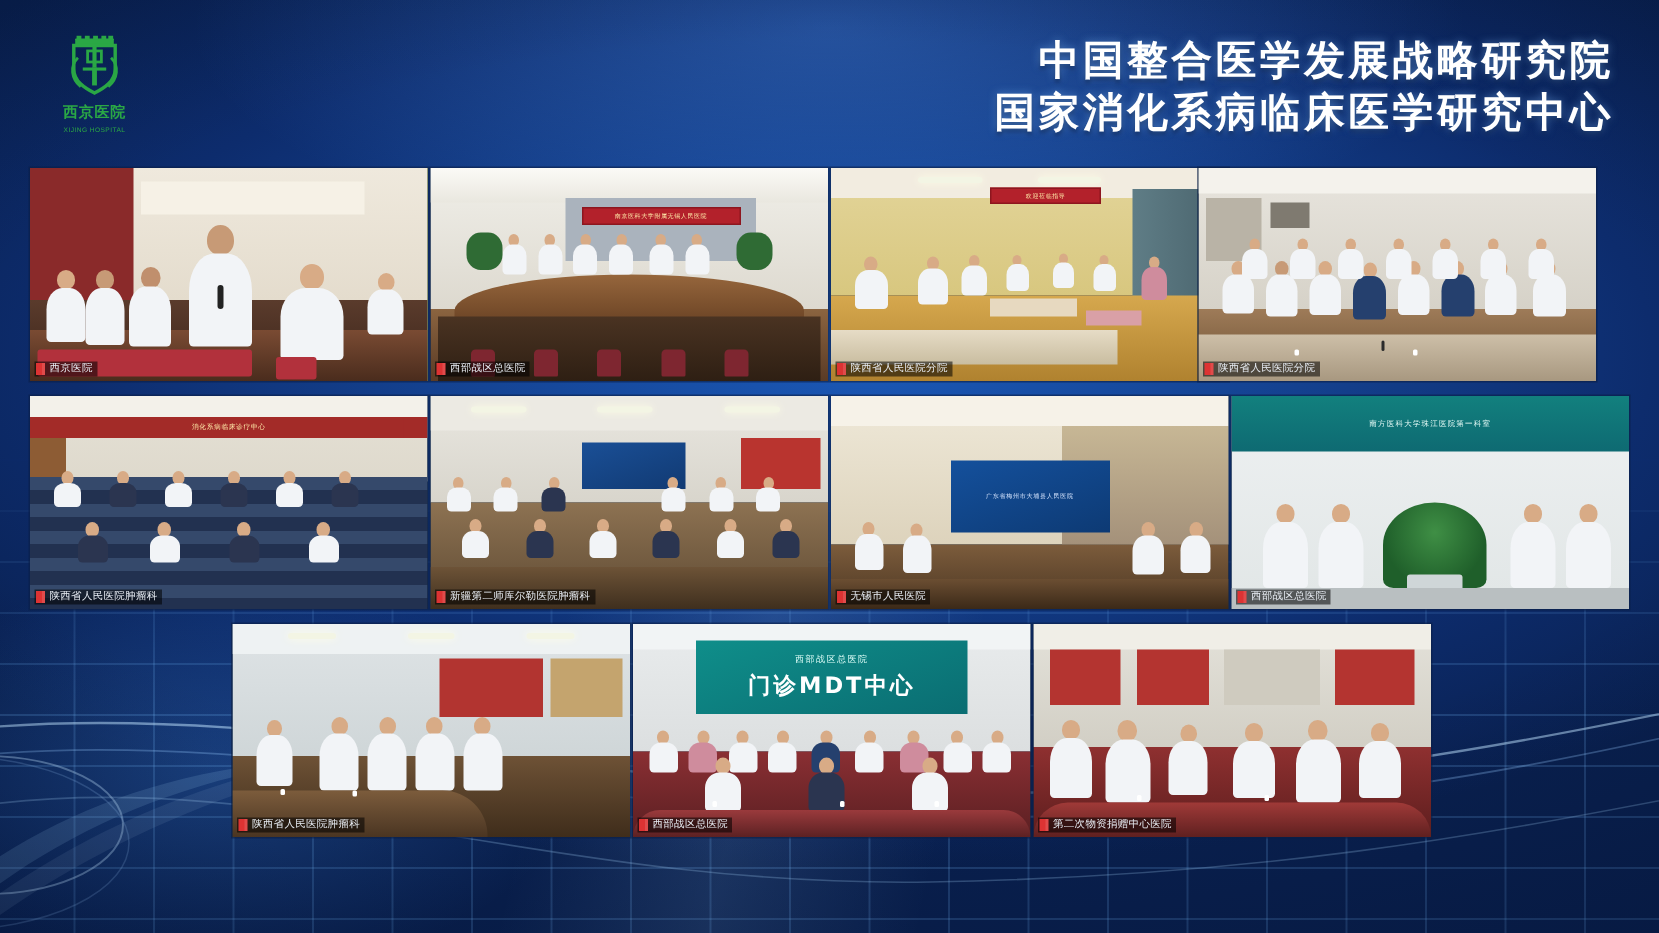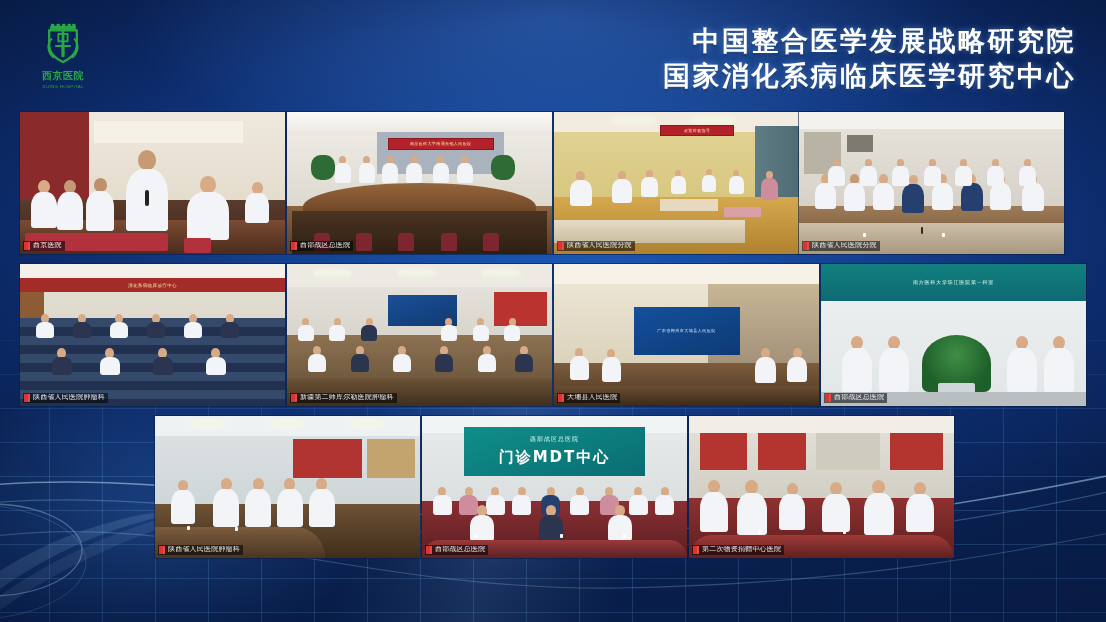--- a/index.html
+++ b/index.html
@@ -550,21 +550,21 @@
           <div class="body" style="width:21px;height:26px;"></div>
         </div>
       <div class="person" style="left:88%; bottom:17%;">
           <div class="head" style="width:9px;height:10px;"></div>
           <div class="body" style="width:20px;height:25px;"></div>
         </div>
       <div style="position:absolute;left:0;bottom:0;width:100%;height:14%;background:linear-gradient(180deg,#6b4e32,#3b2918);"></div>
     </div>
     <div class="tile-label">
       <span class="flag"></span>
-      <span class="txt">大埔县人民医院</span>
+      <span class="txt">无锡市人民医院</span>
     </div>
   </div>
 
   <div class="tile" style="left:821px; top:160px; width:265px; height:142px;">
     <div class="tile-scene">
       <div class="wall" style="height:100%; background:linear-gradient(180deg,#eef1f2,#e1e6e6);"></div>
       <div style="position:absolute;left:0;top:0;width:100%;height:26%;background:linear-gradient(180deg,#12807e,#0e6a72);"></div>
       <div style="position:absolute;left:0;top:6%;width:100%;height:14%;display:flex;align-items:center;justify-content:center;font-family:'DejaVu Sans',sans-serif;font-size:5px;color:#e6fbf7;letter-spacing:.8px;">南方医科大学珠江医院第一科室</div>
       <div style="position:absolute;left:38%;bottom:10%;width:26%;height:40%;background:radial-gradient(ellipse at 50% 35%, #3f8f45, #1f5f2a 70%);border-radius:50% 50% 10% 10%;"></div>
       <div style="position:absolute;left:44%;bottom:6%;width:14%;height:10%;background:#cfd6d8;border-radius:2px;"></div>

